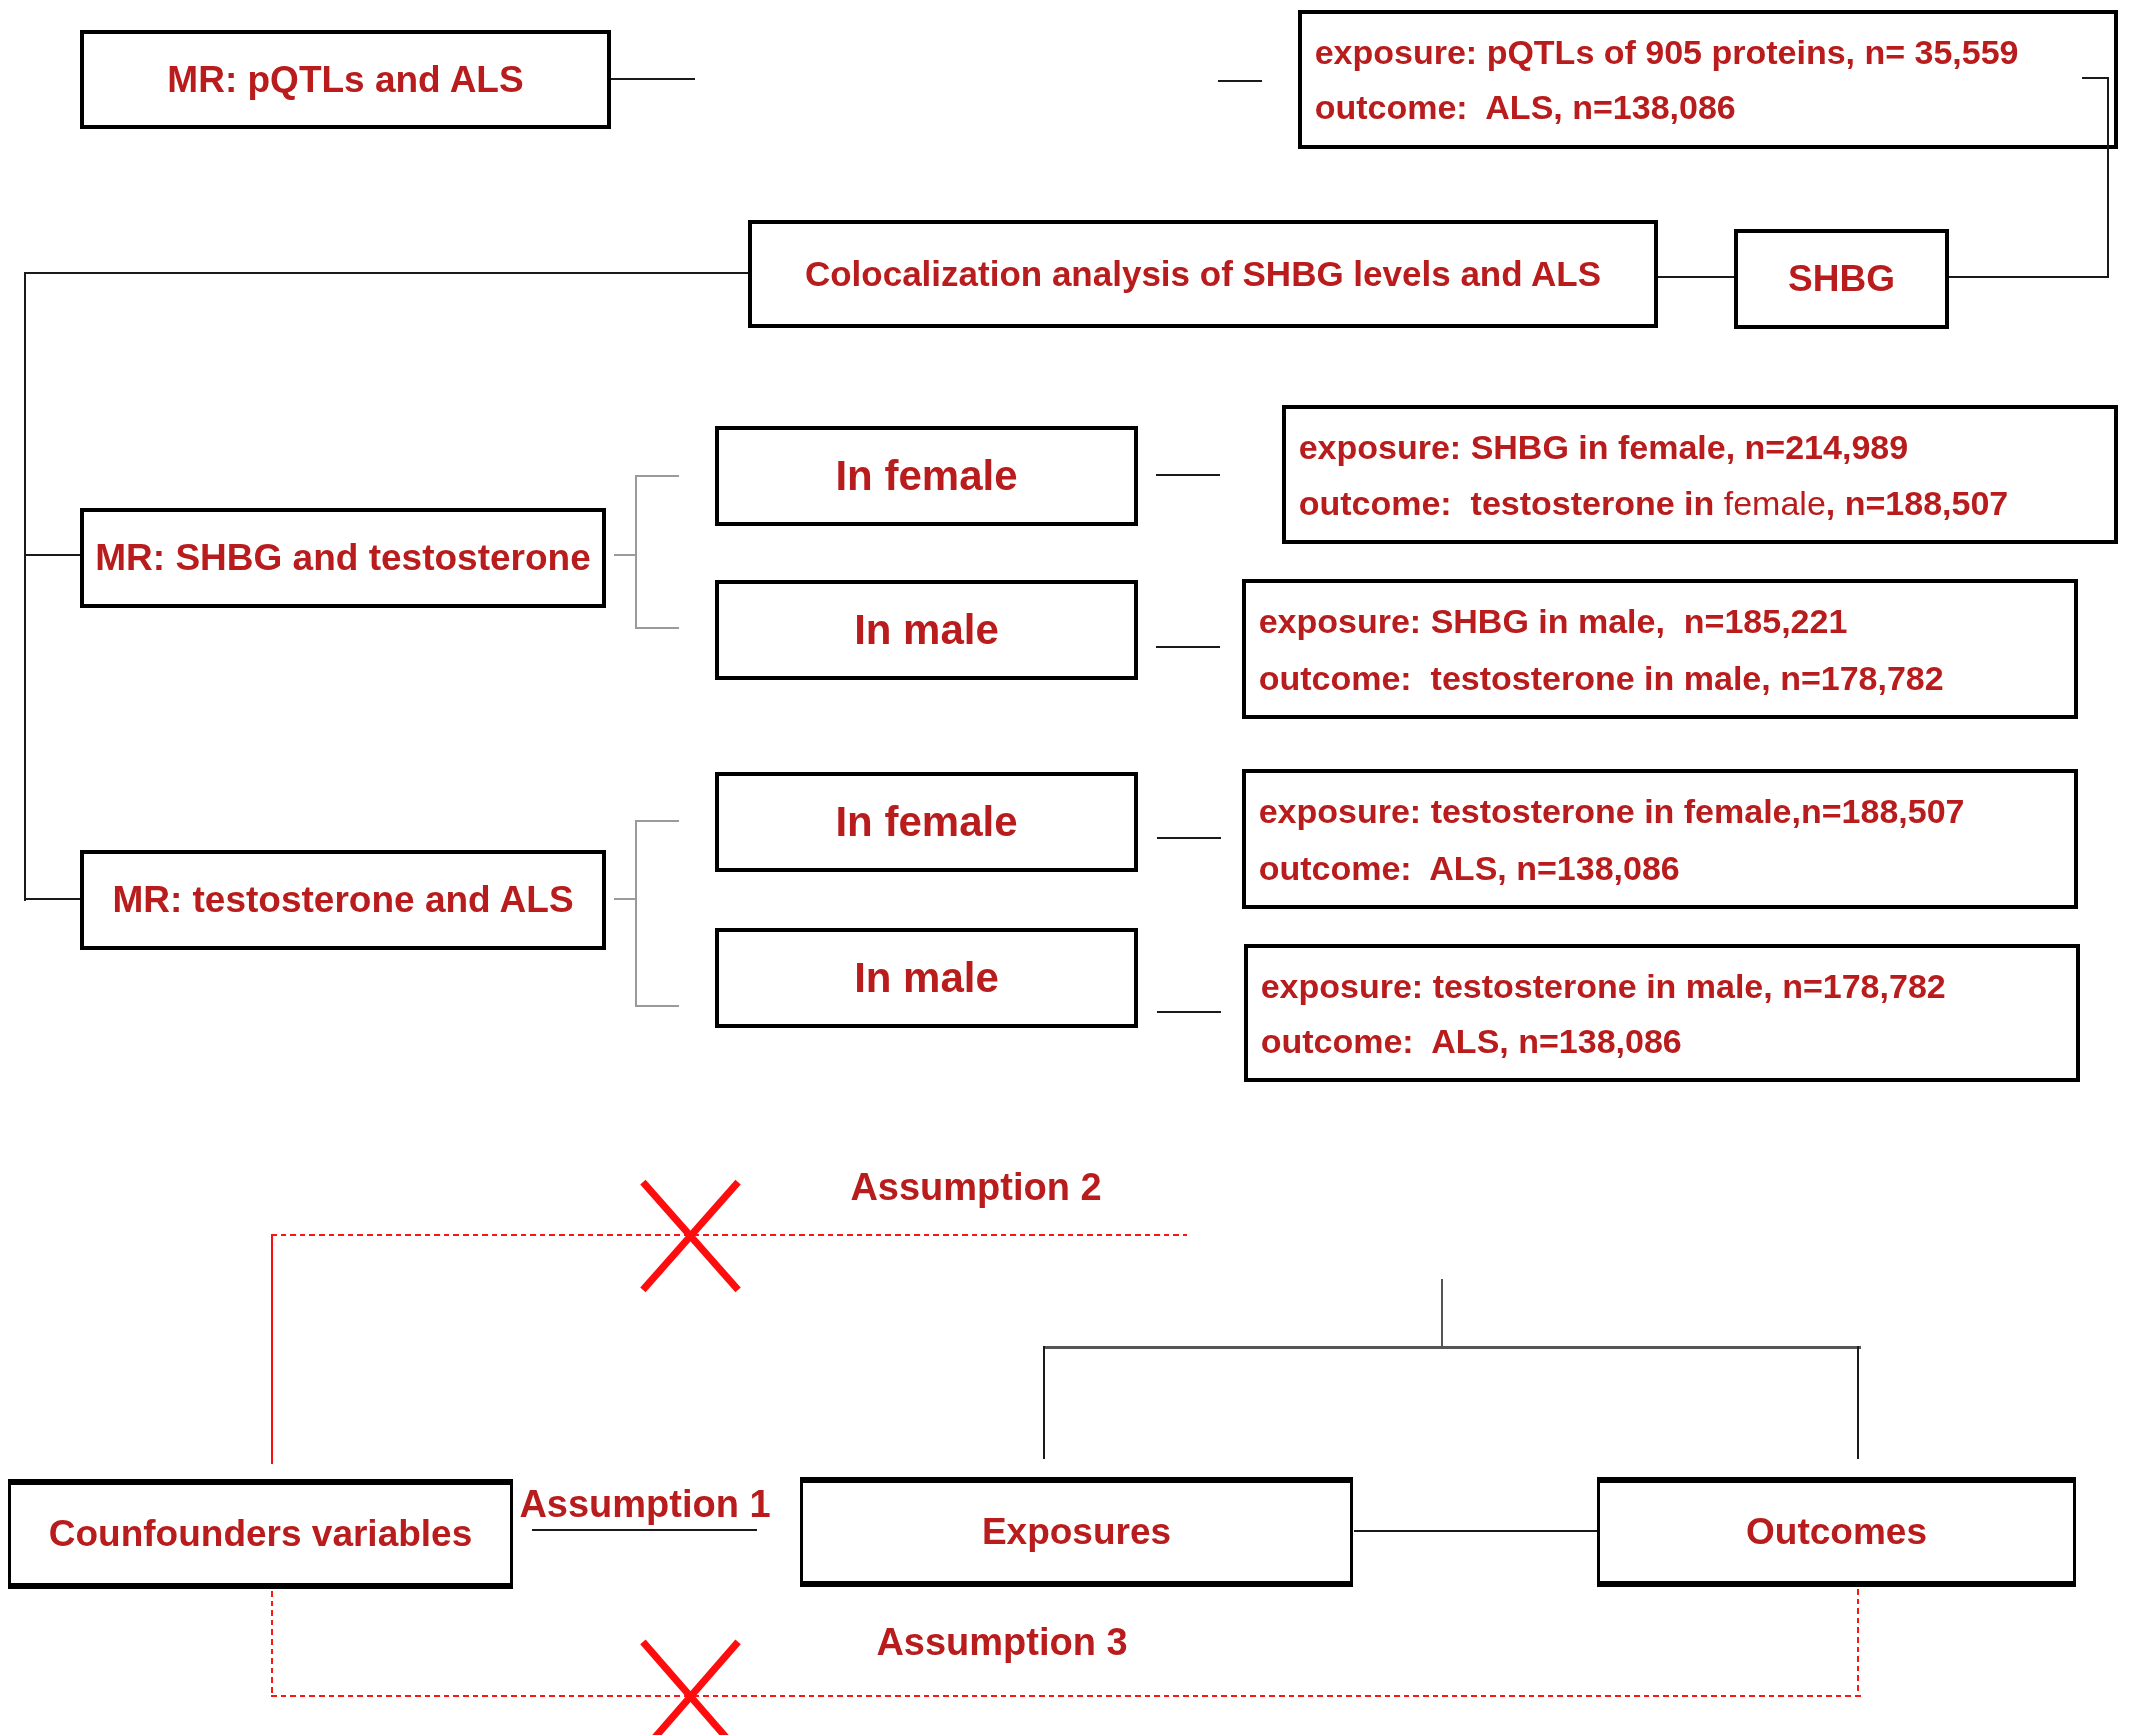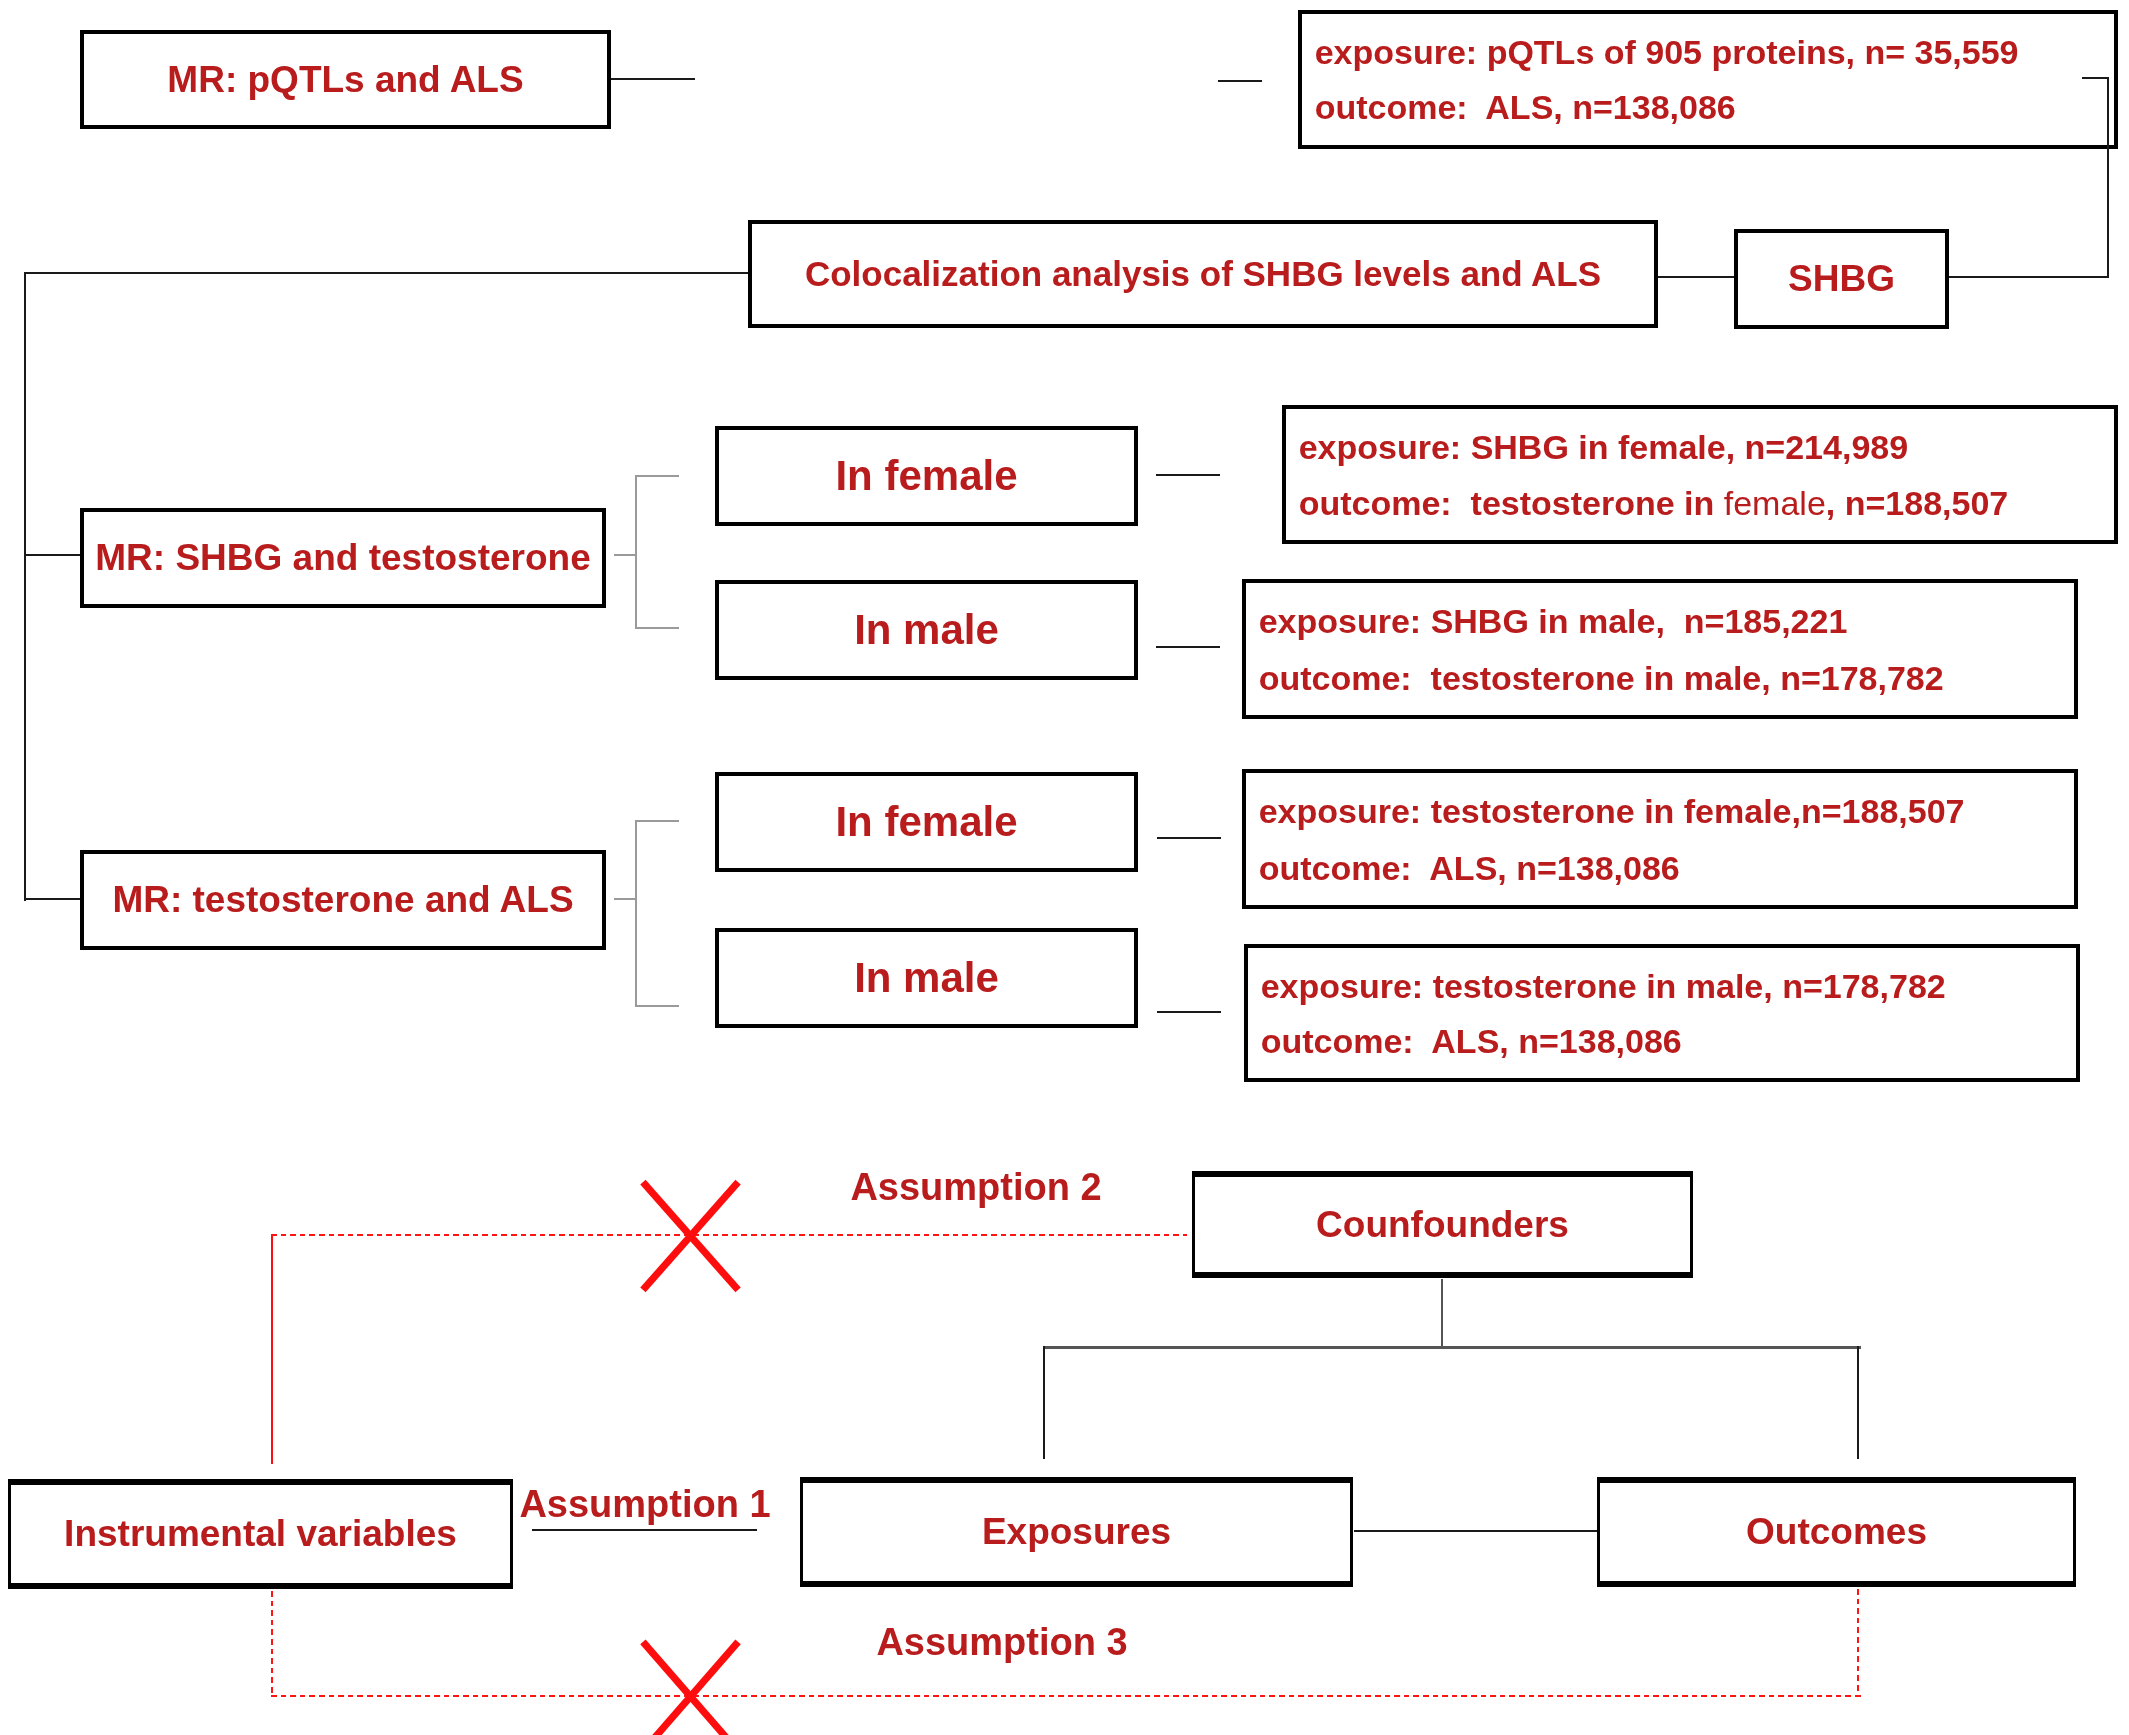--- a/index.html
+++ b/index.html
@@ -118,28 +118,27 @@
   <div class="rdash-h" style="left:271px;top:1234px;width:916px;"></div>
   <div class="rsolid" style="left:271px;top:1236px;width:2.4px;height:228px;"></div>
 
   <svg class="xmark" style="left:635px;top:1177px;" width="111" height="118" viewBox="0 0 140 148">
     <line x1="10" y1="6" x2="130" y2="142" stroke="#fd0d0d" stroke-width="9"></line>
     <line x1="130" y1="6" x2="10" y2="142" stroke="#fd0d0d" stroke-width="9"></line>
   </svg>
 
   <div class="float-lbl" style="left:976px;top:1166px;">Assumption 2</div>
 
-  <div class="box lbl-lg bigbox" style="left:1192px;top:1171px;width:501px;height:107px;">Counfounders</div>
 
   <div class="vline gr" style="left:1441px;top:1279px;width:2.4px;height:68px;"></div>
   <div class="hline gr" style="left:1043px;top:1346px;width:818px;height:3.2px;"></div>
   <div class="vline" style="left:1043px;top:1346px;width:2.4px;height:113px;"></div>
   <div class="vline" style="left:1857px;top:1346px;width:2.4px;height:113px;"></div>
 
-  <div class="box lbl-lg bigbox" style="left:8px;top:1479px;width:505px;height:110px;">Instrumental variables</div>
+  <div class="box lbl-lg bigbox" style="left:8px;top:1479px;width:505px;height:110px;">Counfounders variables</div>
 
   <div class="float-lbl" style="left:645px;top:1483px;">Assumption 1</div>
   <div class="hline" style="left:532px;top:1529px;width:225px;height:2.4px;"></div>
 
   <div class="box lbl-lg bigbox" style="left:800px;top:1477px;width:553px;height:110px;">Exposures</div>
 
   <div class="hline" style="left:1354px;top:1530px;width:243px;height:2.4px;"></div>
 
   <div class="box lbl-lg bigbox" style="left:1597px;top:1477px;width:479px;height:110px;">Outcomes</div>
 

